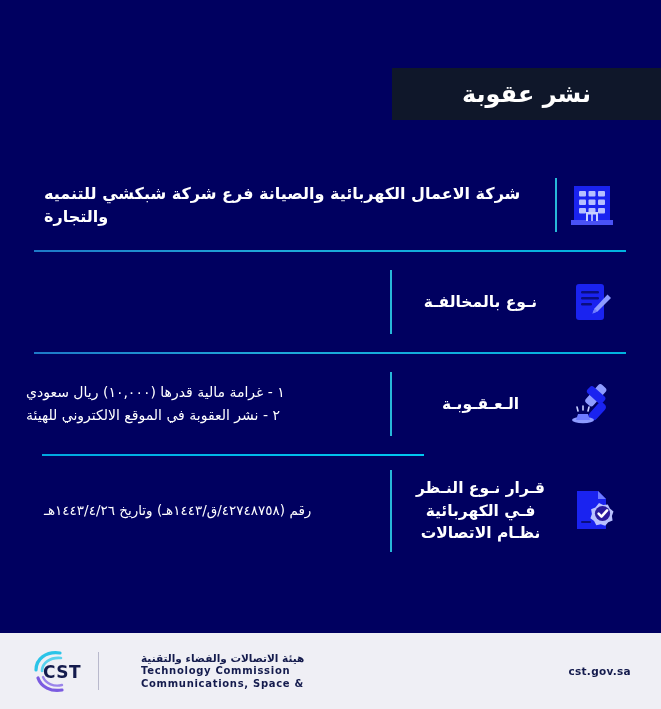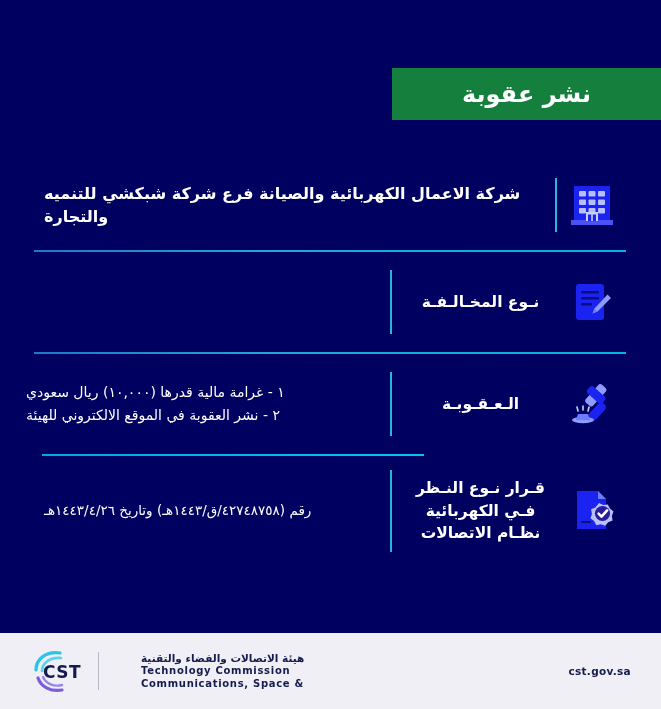--- a/index.html
+++ b/index.html
@@ -16,21 +16,21 @@
     overflow: hidden;
   }
 
   
   #header-banner {
     position: absolute;
     left: 392px;
     top: 68px;
     width: 269px;
     height: 52px;
-    background: #15803d;
+    background: #0f172a;
     display: flex;
     align-items: center;
     justify-content: center;
   }
   #header-banner .banner-title {
     color: #FFFFFF;
     font-size: 24px;
     font-weight: 700;
     letter-spacing: 1px;
     direction: rtl;
@@ -216,21 +216,21 @@
         <rect x="9" y="7" width="28" height="36" rx="3" fill="#1A23F0"></rect>
         <g fill="#0A0E80">
           <rect x="14" y="14" width="18" height="2.6" rx="1.3"></rect>
           <rect x="14" y="20" width="18" height="2.6" rx="1.3"></rect>
           <rect x="14" y="26" width="11" height="2.6" rx="1.3"></rect>
         </g>
         <path d="M40.5 17.5 L44 21 L30.5 34.5 L25.5 36.5 L27.5 31.5 Z" fill="#8E9BFF"></path>
         <path d="M25.5 36.5 L27.5 31.5 L30.5 34.5 Z" fill="#6E7AFF"></path>
       </svg>
     </div>
-    <div class="row-label">نـوع المخـالـفـة</div>
+    <div class="row-label">نـوع بالمخالفـة</div>
     <div class="row-divider"></div>
   </div>
   <div class="sep sep-2"></div>
 
   <div class="row row-3">
     <div class="row-icon">
       <svg width="50" height="50" viewBox="0 0 50 50">
         <g transform="rotate(42 25 25)">
           <rect x="17" y="4" width="10" height="24" rx="3" fill="#8E9BFF"></rect>
           <rect x="12" y="11" width="20" height="9" rx="3" fill="#1A23F0"></rect>

